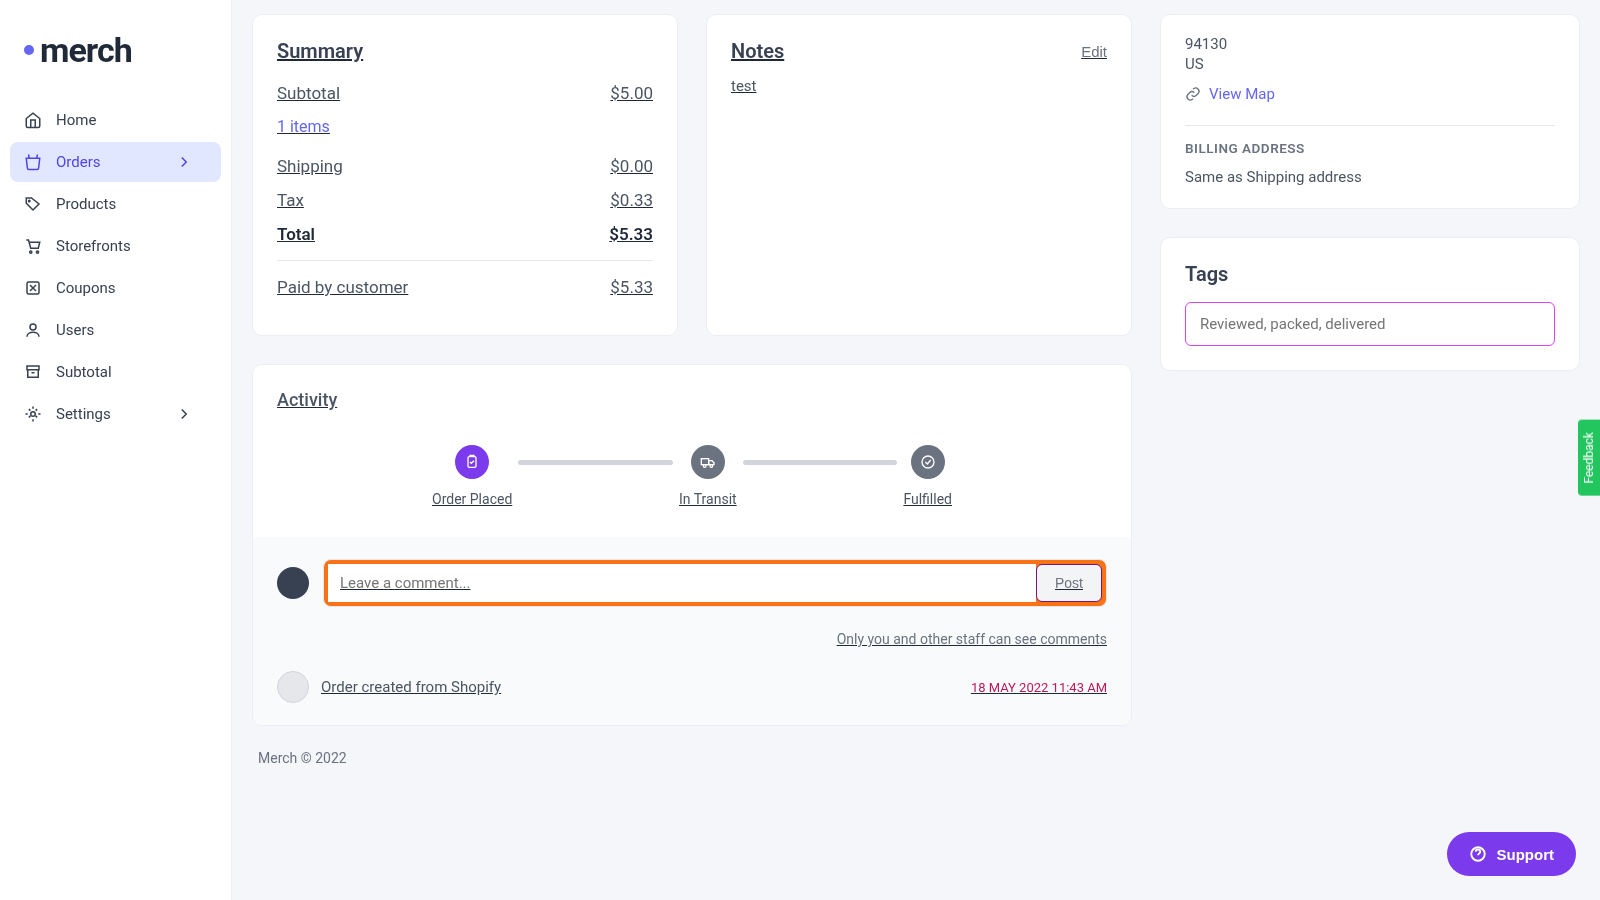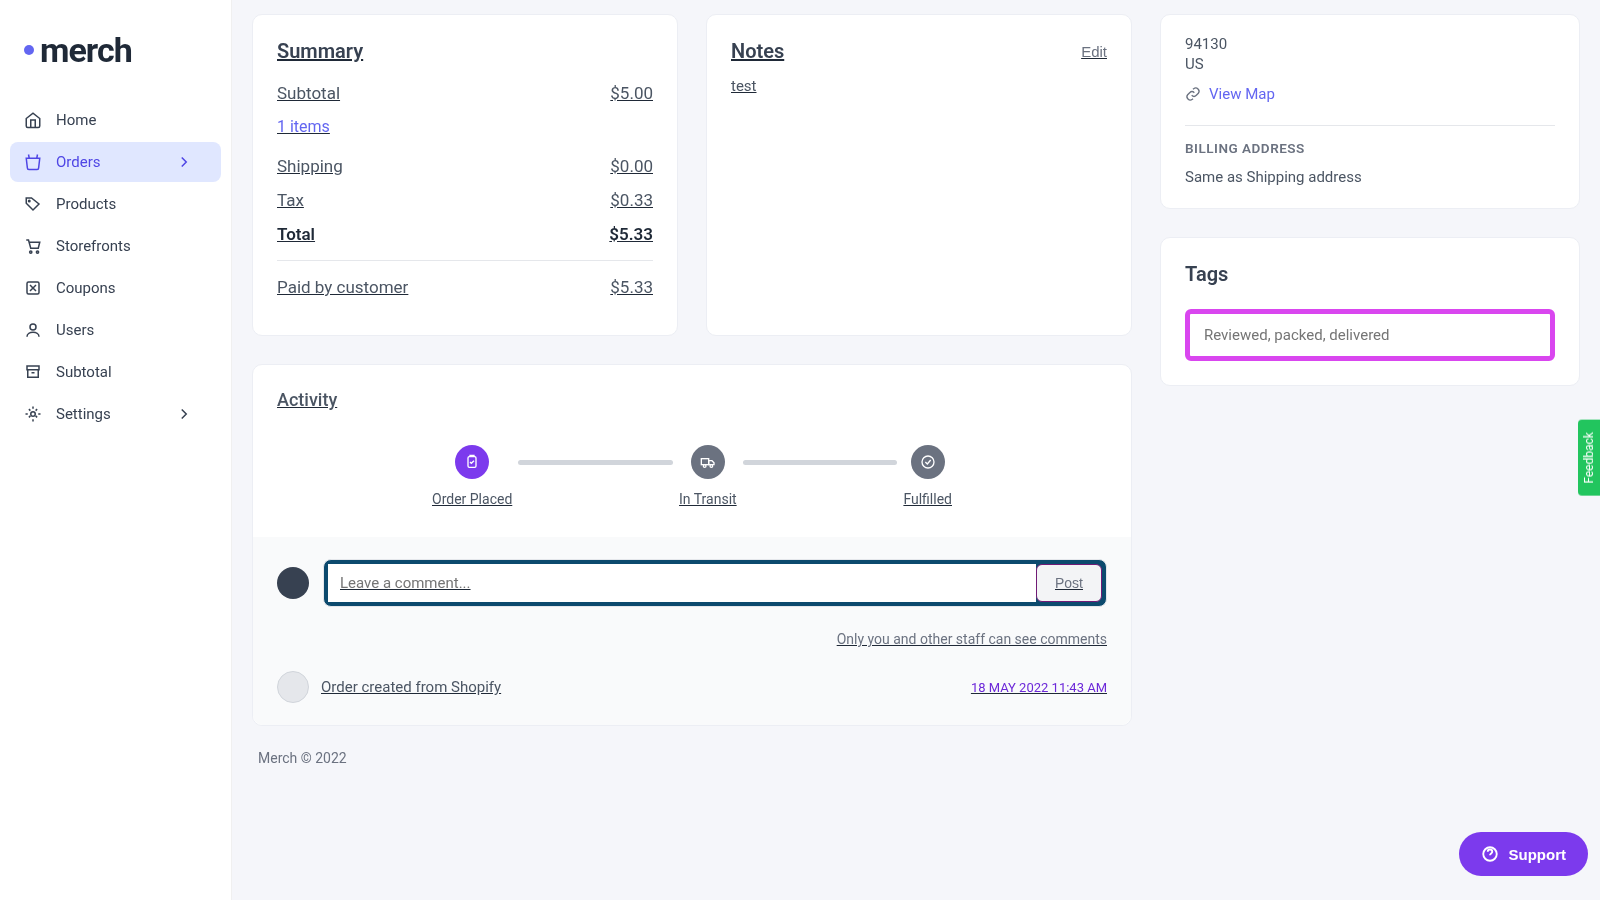--- a/index.html
+++ b/index.html
@@ -29,43 +29,43 @@
 .notes-head { display:flex; justify-content:space-between; align-items:center; margin-bottom:14px; }
 .notes-title { font-size:20px; font-weight:600; color:#374151; }
 .edit-btn { color:#6b7280; font-size:15px; background:none; border:none; cursor:pointer; }
 .note-text { color:#4b5563; font-size:15px; }
 .right-col { width:420px; display:flex; flex-direction:column; gap:28px; }
 .addr-card { padding:20px 24px; }
 .addr-row { color:#4b5563; font-size:15px; margin-bottom:2px; }
 .view-map { display:flex; align-items:center; gap:8px; color:#6366f1; font-size:15px; padding:10px 0; cursor:pointer; }
 .addr-div { border-top:1px solid #e5e7eb; margin:12px 0 14px 0; }
 .sect-label { font-size:13.5px; font-weight:600; color:#6b7280; letter-spacing:0.5px; margin-bottom:12px; }
-.tags-input { width:100%; border:5px solid #d946ef; border-radius:6px; padding:12px 14px; font-size:15px; font-family:inherit; }
+.tags-input { width:100%; border:1px solid #d946ef; border-radius:6px; padding:12px 14px; font-size:15px; font-family:inherit; }
 .activity-card { padding:24px; }
 .activity-title { font-size:18px; font-weight:500; color:#4b5563; margin-bottom:35px; }
 .timeline { display:flex; align-items:center; justify-content:center; margin:0 auto 30px; width:520px; }
 .tstep { display:flex; flex-direction:column; align-items:center; }
 .tstep-icon { width:34px; height:34px; border-radius:50%; display:flex; align-items:center; justify-content:center; color:#fff; }
 .tstep-icon.purple { background:#7c3aed; }
 .tstep-icon.gray { background:#6b7280; }
 .tstep-label { margin-top:12px; font-size:14px; color:#4b5563; text-align:center; white-space:nowrap; }
 .tbar { flex:1; height:5px; background:#d1d5db; border-radius:3px; margin:0 6px 28px 6px; }
 .comment-area { background:#f9fafb; border-radius:0 0 10px 10px; margin:20px -24px -24px -24px; padding:22px 24px; }
 .comment-row { display:flex; gap:14px; align-items:center; }
 .avatar { width:32px; height:32px; border-radius:50%; background:#374151; flex-shrink:0; }
-.comment-input-wrap { flex:1; display:flex; border:1px solid #e5e7eb; border-radius:8px; background:#0c4a6e; padding:4px; }
+.comment-input-wrap { flex:1; display:flex; border:1px solid #e5e7eb; border-radius:8px; background:#f97316; padding:4px; }
 .comment-input { flex:1; border:none; outline:none; padding:10px 12px; font-size:15px; font-family:inherit; }
 .post-btn { background:#f3f4f6; border:1px solid #701a75; border-radius:6px; padding:8px 18px; color:#6b7280; font-size:14px; cursor:pointer; }
 .comment-hint { text-align:right; color:#6b7280; font-size:14px; margin-top:24px; }
 .log-row { display:flex; align-items:center; gap:12px; margin-top:24px; }
 .log-avatar { width:32px; height:32px; border-radius:50%; background:#e5e7eb; border:1px solid #d1d5db; flex-shrink:0; }
 .log-text { flex:1; font-size:15px; color:#4b5563; }
-.log-date { font-size:13px; color:#6d28d9; }
+.log-date { font-size:13px; color:#be185d; }
 .footer { color:#6b7280; font-size:14px; padding:24px 6px 6px; }
-.support-btn { position:fixed; bottom:24px; right:12px; background:#7c3aed; color:#fff; border:none; border-radius:24px; padding:13px 22px; font-size:15px; font-weight:600; display:flex; align-items:center; gap:10px; cursor:pointer; }
+.support-btn { position:fixed; bottom:24px; right:24px; background:#7c3aed; color:#fff; border:none; border-radius:24px; padding:13px 22px; font-size:15px; font-weight:600; display:flex; align-items:center; gap:10px; cursor:pointer; }
 .feedback-tab { position:fixed; right:0; top:420px; background:#22c55e; color:#fff; writing-mode:vertical-rl; transform:rotate(180deg); padding:12px 4px; font-size:12px; border-radius:0 4px 4px 0; cursor:pointer; }
 </style>
 </head>
 <body>
 
 <div class="app">
   <aside class="sidebar">
     <div class="logo">
       <span class="logo-dot"></span>
       <span class="logo-text">merch</span>
@@ -236,21 +236,21 @@
                 <path d="M14 10a5 5 0 00-7 0l-3 3a5 5 0 007 7l1-1"></path>
               </svg>
             <span>View Map</span>
           </a>
           <div class="addr-div"></div>
           <div class="sect-label">BILLING ADDRESS</div>
           <div class="addr-row">Same as Shipping address</div>
         </div>
 
         <div class="card">
-          <div class="summary-title" style="margin-bottom:23px">Tags</div>
+          <div class="summary-title" style="margin-bottom:16px">Tags</div>
           <input class="tags-input" placeholder="Reviewed, packed, delivered" style="">
         </div>
       </div>
     </div>
     <div class="footer">Merch © 2022</div>
   </main>
 </div>
 
 <button class="support-btn">
   <svg width="18" height="18" viewBox="0 0 24 24" fill="none" stroke="currentColor" stroke-width="2.5">

